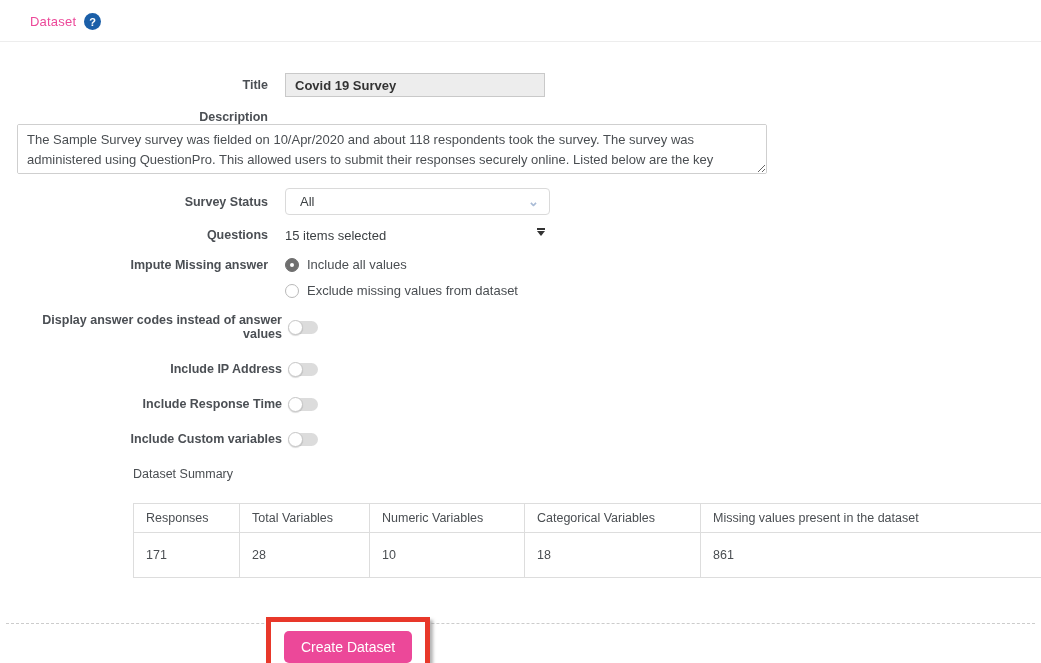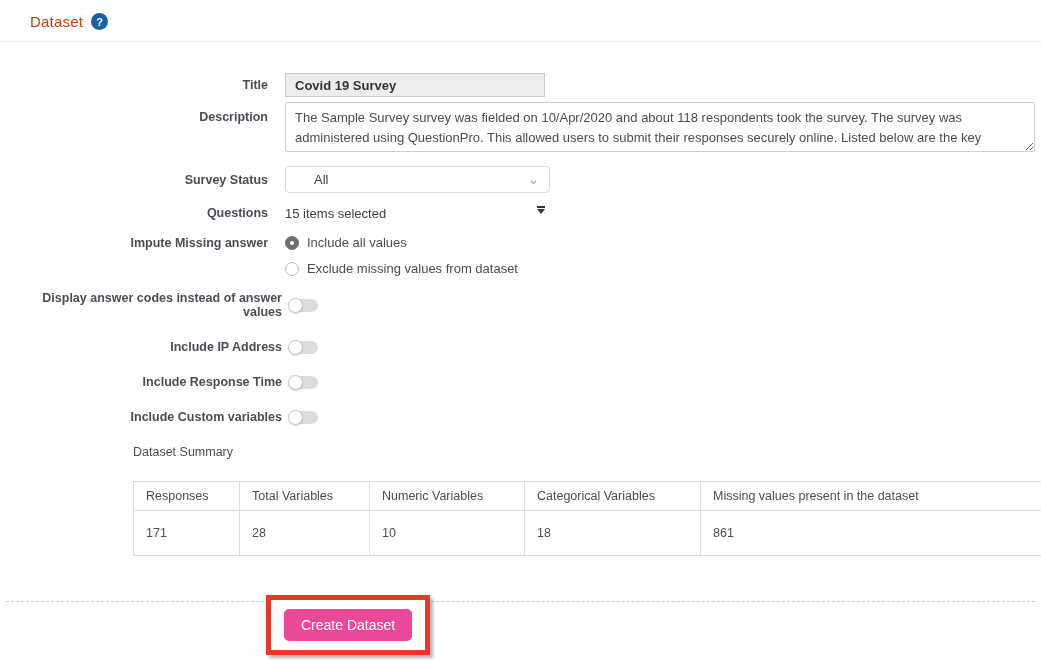--- a/index.html
+++ b/index.html
@@ -1,38 +1,38 @@
 <!DOCTYPE html>
 <html><head>
 <meta charset="utf-8">
 <style>
   * { box-sizing: border-box; margin: 0; padding: 0; }
   html, body { width: 1041px; height: 663px; background: #ffffff; overflow: hidden; }
   body { font-family: "Liberation Sans", sans-serif; color: #3c4043; }
 
   
   .page-header { display: flex; align-items: center; gap: 8px; padding: 13px 30px 11px 30px; border-bottom: 1px solid #ededed; }
-  .page-title { font-size: 15px; color: #c2410c; letter-spacing: .2px; }
+  .page-title { font-size: 13px; color: #ec4899; letter-spacing: .2px; }
   .help-icon { width: 17px; height: 17px; border-radius: 50%; background: #1b5fa8; color: #fff; font-size: 11px; font-weight: bold; display: flex; align-items: center; justify-content: center; cursor: pointer; }
 
   
   .form-area { padding-top: 31px; }
   .form-row { display: flex; align-items: center; }
   .label-col { width: 268px; flex-shrink: 0; text-align: right; font-size: 12.5px; font-weight: bold; color: #4b4f54; }
   .ctrl { margin-left: 17px; }
 
   .row-title { height: 24px; margin-bottom: 5px; }
   .title-input { width: 260px; height: 24px; background: #ededed; border: 1px solid #c9c9c9; font-family: "Liberation Sans", sans-serif; font-size: 13px; font-weight: bold; color: #333; padding: 0 9px; }
 
-  .row-desc { align-items: flex-start; margin-bottom: 10px; }
+  .row-desc { align-items: flex-start; margin-bottom: 10px; flex-direction: column; }
   .row-desc .label-col { padding-top: 8px; }
   .desc-textarea { width: 750px; height: 50px; border: 1px solid #cfcfcf; border-radius: 2px; font-family: "Liberation Sans", sans-serif; font-size: 13px; color: #4a4e52; line-height: 1.55; padding: 5px 9px; resize: vertical; background: #fff; }
 
   .row-status { margin-bottom: 12px; }
-  .select-box { position: relative; width: 265px; height: 27px; border: 1px solid #dadada; border-radius: 4px; background: #fff; display: flex; align-items: center; padding: 0 28px; font-size: 13px; color: #3c4043; cursor: pointer; }
+  .select-box { position: relative; width: 265px; height: 27px; border: 1px solid #dadada; border-radius: 4px; background: #fff; display: flex; align-items: center; padding: 0 14px; font-size: 13px; color: #3c4043; cursor: pointer; }
   .select-chevron { position: absolute; right: 10px; top: 5px; font-size: 13px; color: #a9bbd6; font-weight: bold; }
 
   .row-questions { margin-bottom: 14px; height: 16px; }
   .multiselect { position: relative; width: 260px; font-size: 13px; color: #3c4043; cursor: pointer; }
   .ms-caret { position: absolute; right: 0; top: 3px; width: 0; height: 0; border-left: 4px solid transparent; border-right: 4px solid transparent; border-top: 5px solid #333; }
   .ms-caret::before { content: ""; position: absolute; left: -4px; top: -8px; width: 8px; height: 2px; background: #333; }
 
   .row-impute { align-items: flex-start; margin-bottom: 15px; }
   .row-impute .label-col { padding-top: 1px; }
   .radio-group { margin-left: 17px; display: flex; flex-direction: column; gap: 11px; }

